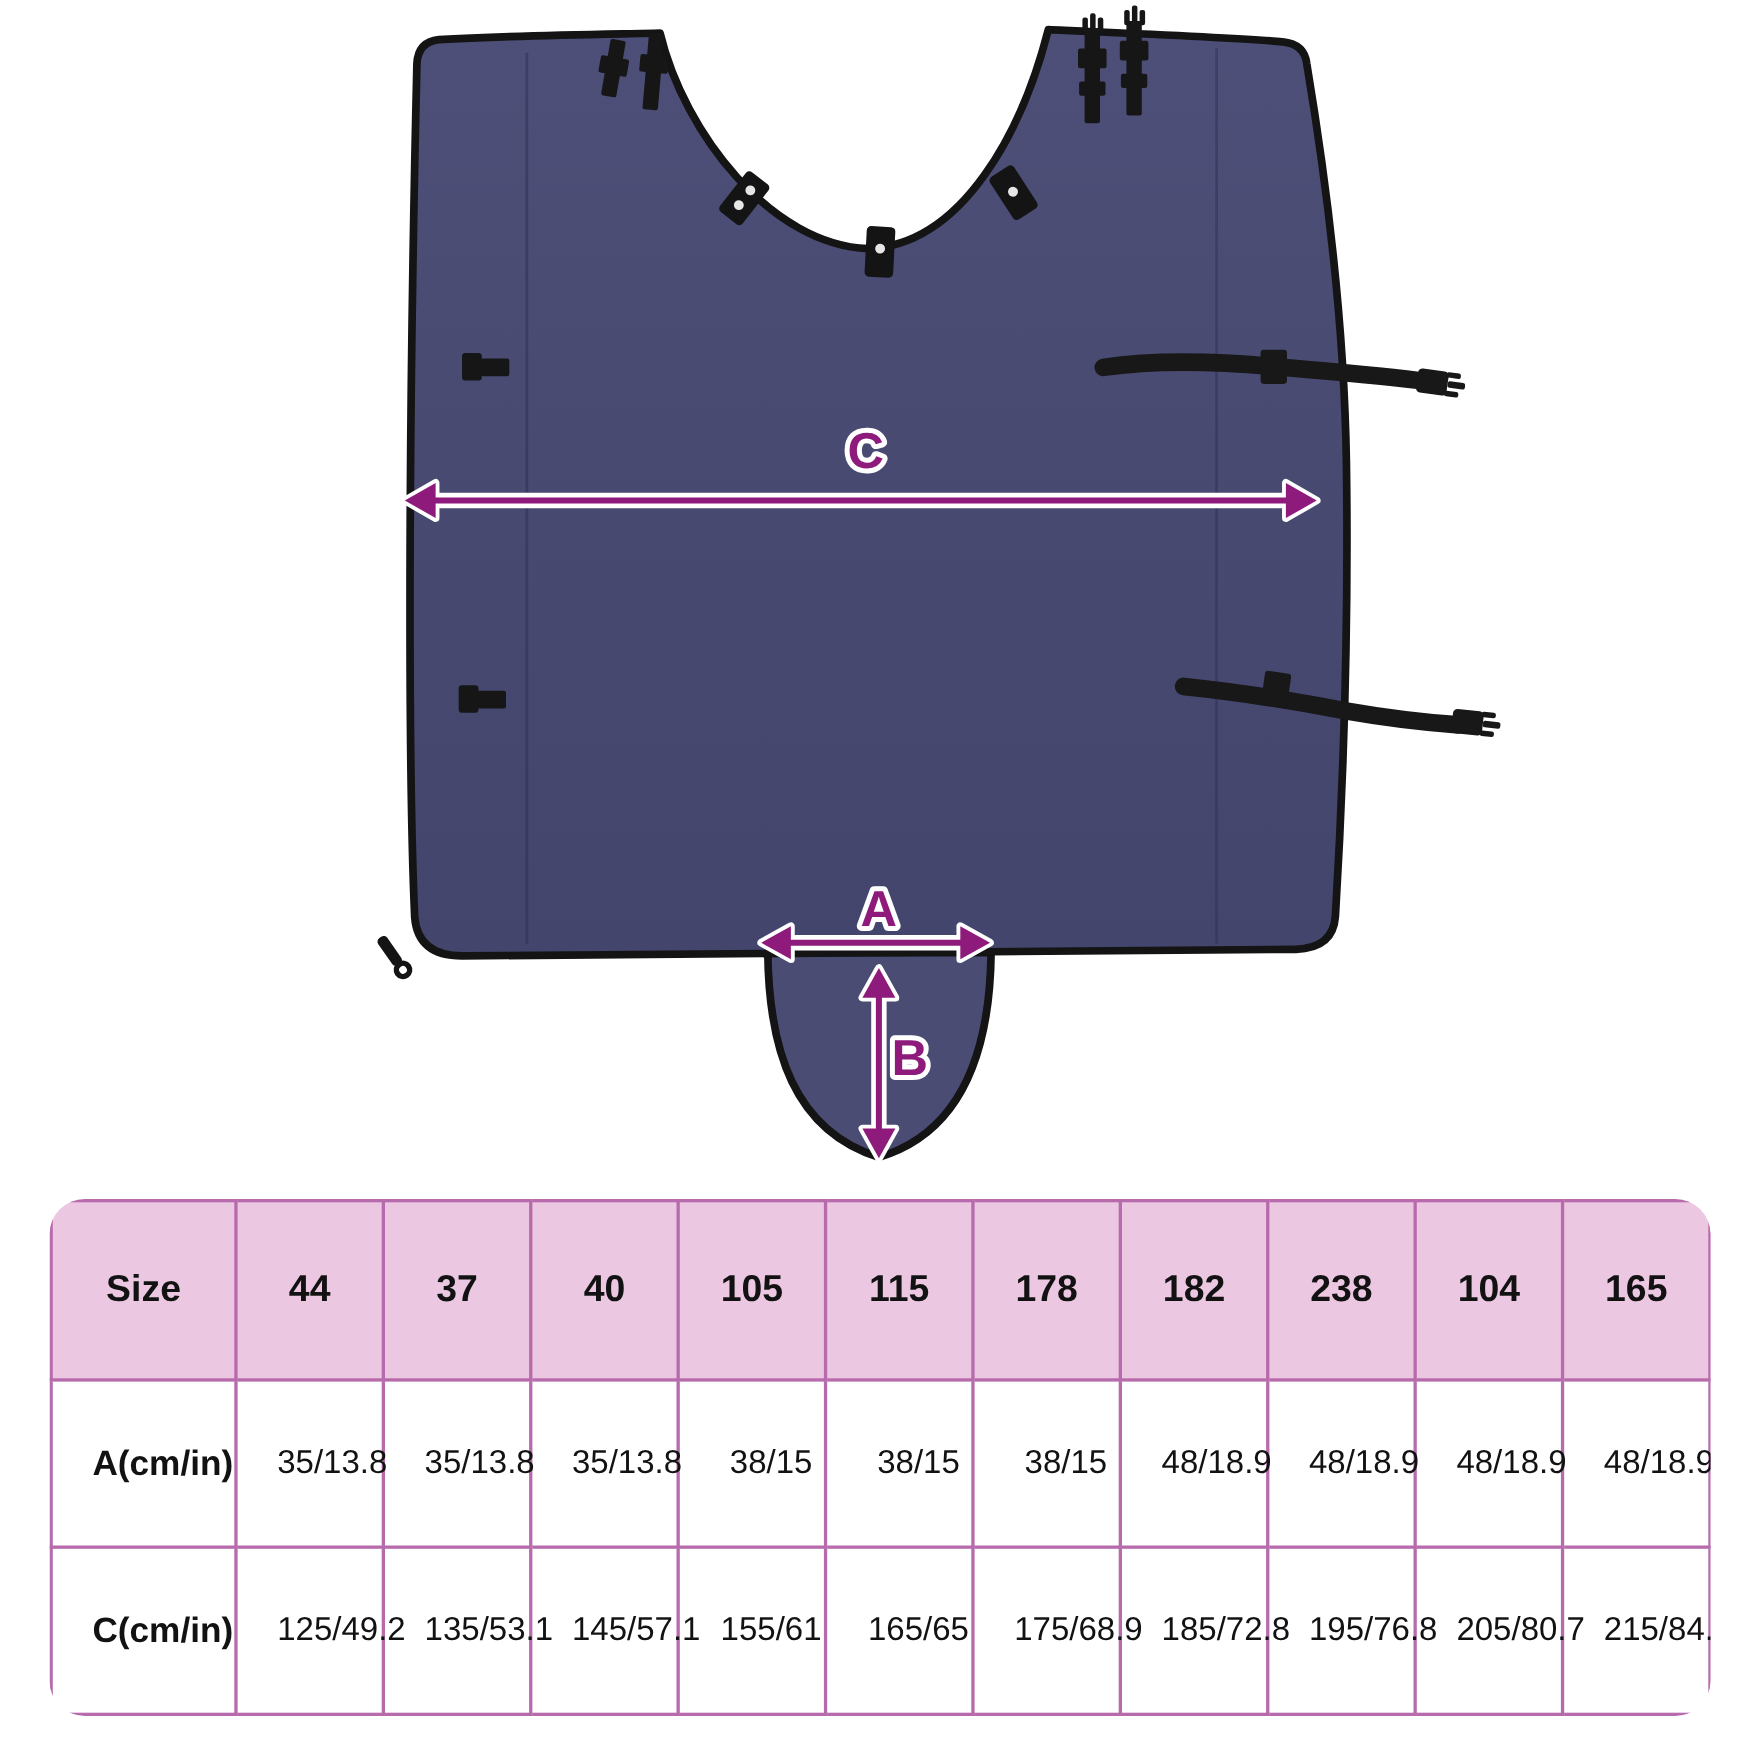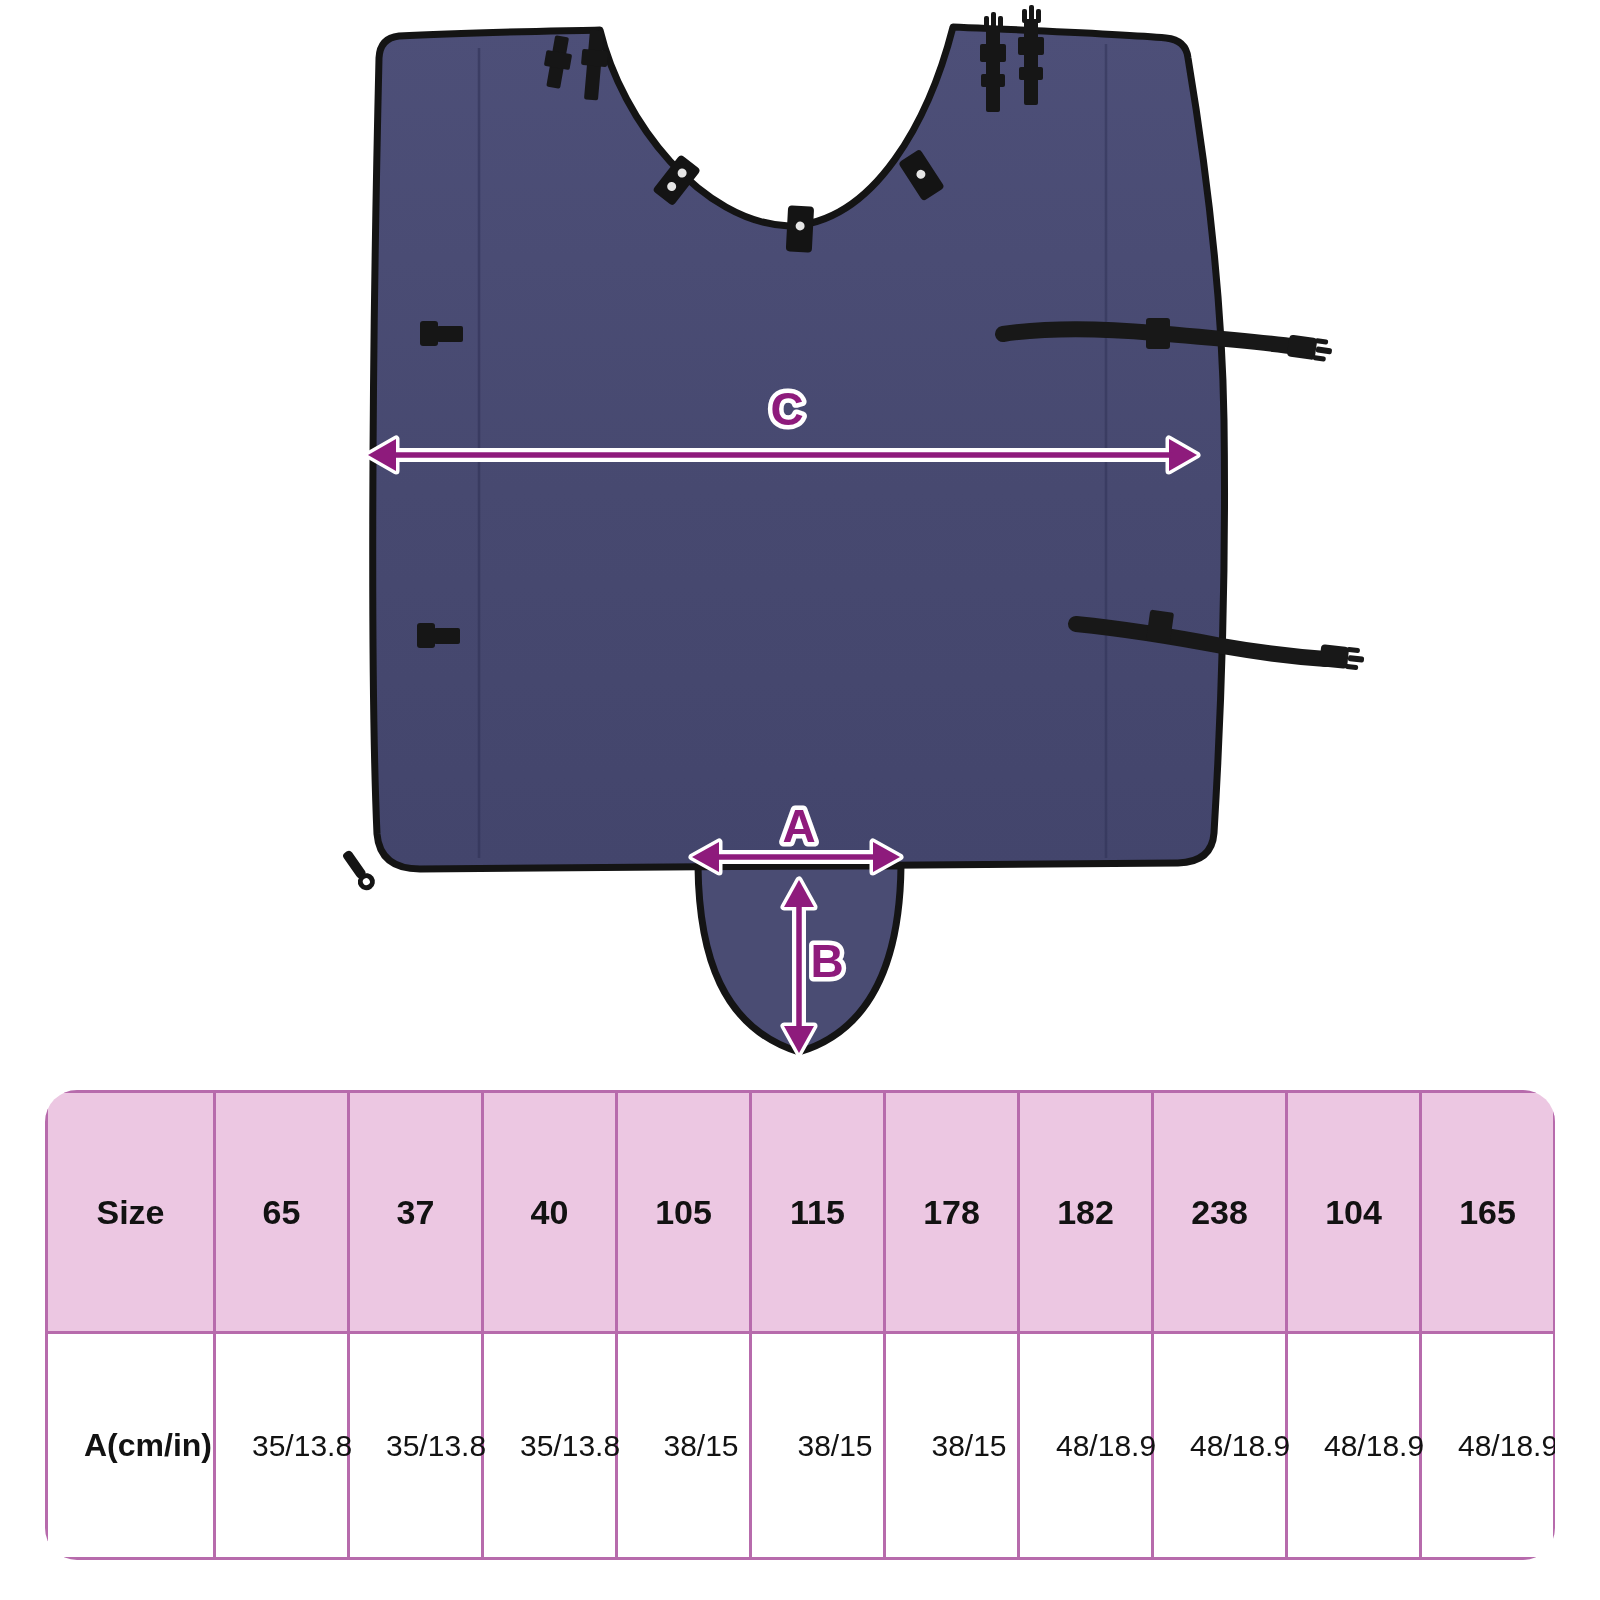--- a/index.html
+++ b/index.html
@@ -193,21 +193,21 @@
         <col class="cn">
       <col class="cn">
         <col class="cn">
         <col class="cn">
         <col class="cn">
         <col class="cn">
     </colgroup>
     <tbody>
         <tr>
       <th>Size</th>
-      <th>65</th>
+      <th>44</th>
       <th>37</th>
       <th>40</th>
       <th>105</th>
       <th>115</th>
       <th>178</th>
       <th>182</th>
       <th>238</th>
       <th>104</th>
       <th>165</th>
     </tr>
@@ -217,15 +217,28 @@
       <td>35/13.8</td>
       <td>35/13.8</td>
       <td>38/15</td>
       <td>38/15</td>
       <td>38/15</td>
       <td>48/18.9</td>
       <td>48/18.9</td>
       <td>48/18.9</td>
       <td>48/18.9</td>
     </tr>
+    <tr>
+      <td class="rowlabel">C(cm/in)</td>
+      <td>125/49.2</td>
+      <td>135/53.1</td>
+      <td>145/57.1</td>
+      <td>155/61</td>
+      <td>165/65</td>
+      <td>175/68.9</td>
+      <td>185/72.8</td>
+      <td>195/76.8</td>
+      <td>205/80.7</td>
+      <td>215/84.6</td>
+    </tr>
   </tbody>
     </table>
 </div>
 
 </body></html>

